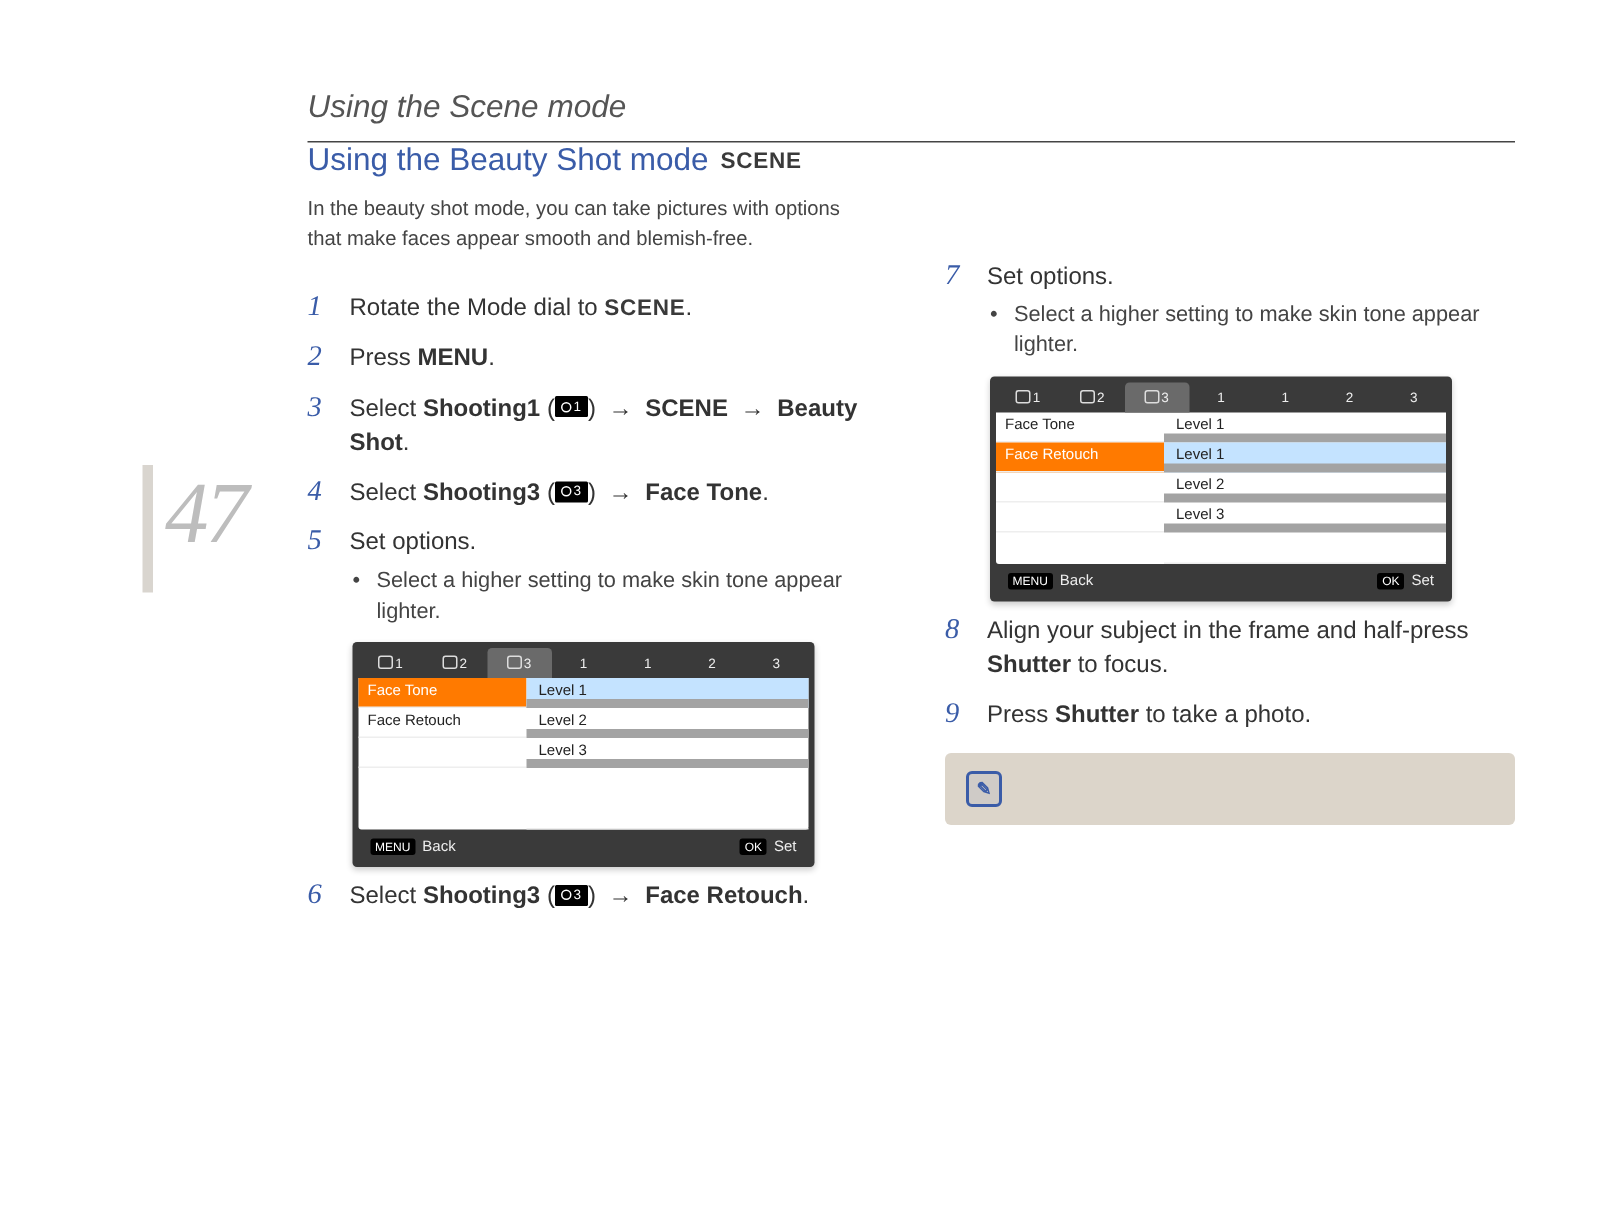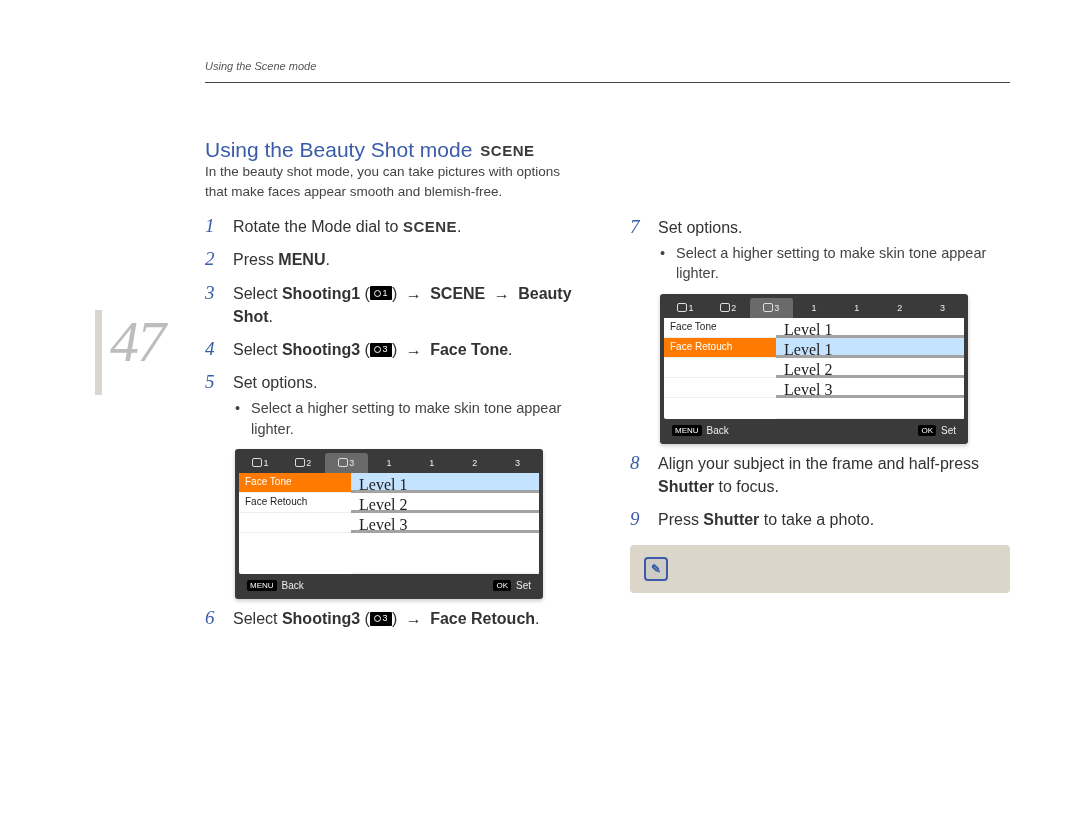--- a/index.html
+++ b/index.html
@@ -35,55 +35,55 @@
     position: absolute;
     left: 95px;
     top: 310px;
     width: 7px;
     height: 85px;
     background: #d9d5cf;
   }
   .header-bar {
     font-style: italic;
     color: #555;
-    font-size: 11px;
+    font-size: 21px;
     padding-bottom: 10px;
     border-bottom: 1px solid #444;
-    margin-bottom: 55px;
   }
   .columns {
     display: flex;
     gap: 45px;
   }
   .col {
     flex: 1;
     min-width: 0;
   }
   .sec-title {
     color: #3a5ca8;
     font-size: 21px;
     font-weight: 400;
     display: flex;
     align-items: center;
     gap: 8px;
+    margin-bottom: 10px;
   }
   .scene-badge {
     color: #3a3a3a;
     font-weight: 700;
     font-size: 15px;
     letter-spacing: 0.5px;
     display: inline-flex;
     align-items: center;
     gap: 2px;
   }
   .intro {
     font-size: 13.5px;
     color: #444;
     line-height: 1.45;
-    margin-bottom: 14px;
+    margin-bottom: 26px;
     max-width: 360px;
   }
   ol.steps {
     list-style: none;
     padding: 0;
     margin: 0;
   }
   ol.steps > li {
     display: flex;
     gap: 12px;
@@ -186,26 +186,25 @@
     width: 112px;
     font-size: 10px;
     padding: 3px 6px;
     color: #222;
     border-bottom: 1px solid #eee;
     box-sizing: border-box;
   }
   .menu-label.hl { background: #ff7a00; color: #fff; }
   .menu-val {
     flex: 1;
-    font-size: 16px;
+    font-size: 10px;
     padding: 3px 8px;
     color: #222;
-    border-bottom: 3px solid #a3a3a3;
+    border-bottom: 6px solid #a3a3a3;
     box-sizing: border-box;
-    font-family: Liberation Serif, serif;
   }
   .menu-val.sel { background: #c4e3ff; }
   .menu-empty { height: 40px; border-bottom: 1px solid #eee; margin-left:112px;}
   .footer-row {
     display: flex;
     justify-content: space-between;
     padding: 6px 8px 4px;
     color: #eee;
     font-size: 10px;
   }

